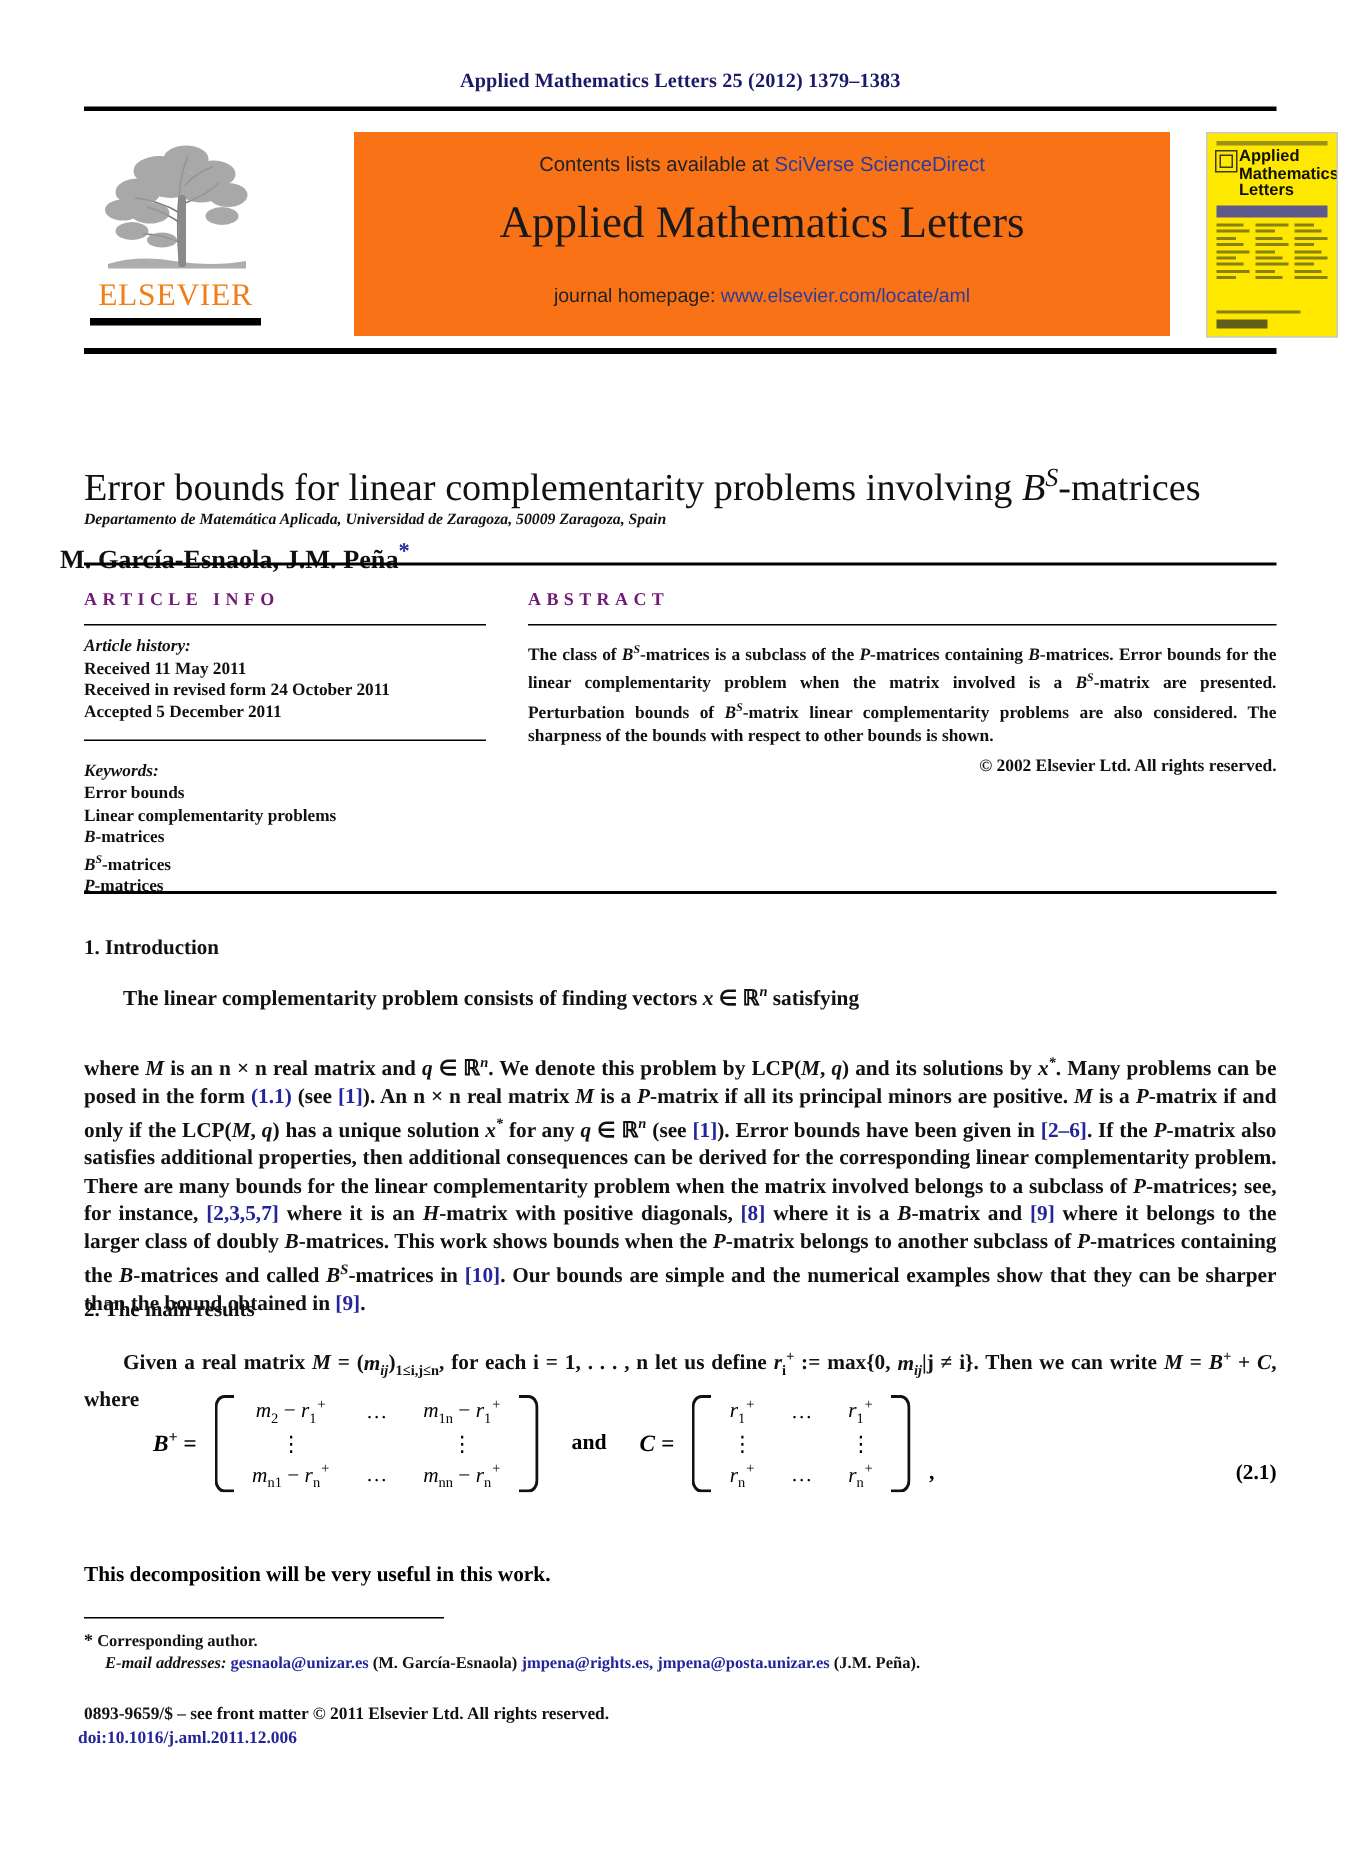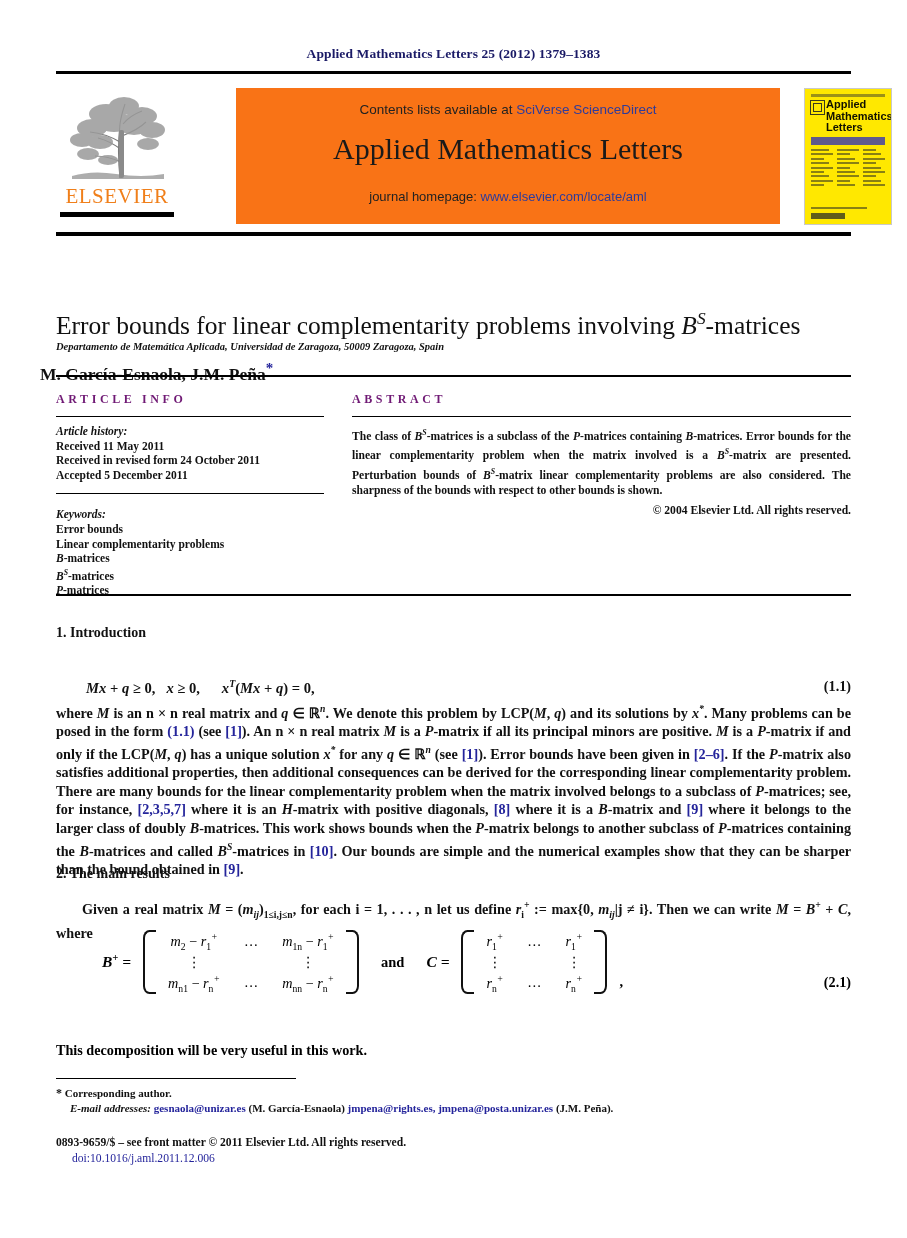--- a/index.html
+++ b/index.html
@@ -429,25 +429,25 @@
     left: 56px;
     top: 1136px;
     width: 795px;
     font-family: "Liberation Serif", serif;
     font-weight: bold;
     font-size: 11.6px;
     color: #111111;
   }
   .doi {
     position: absolute;
-    left: 72px;
+    left: 52px;
     top: 1152px;
     width: 795px;
     font-family: "Liberation Serif", serif;
-    font-weight: normal;
+    font-weight: bold;
     font-size: 11.6px;
   }
   .doi a { color: #24249b; text-decoration: none; }
 </style>
 </head>
 <body>
 
 <div class="page">
 
   <div class="running-head">Applied Mathematics Letters 25 (2012) 1379–1383</div>
@@ -573,36 +573,35 @@
       <div><span class="mi">P</span>-matrices</div>
     </div>
   </div>
 
   <div class="col-abs">
     <div class="sec-label">ABSTRACT</div>
     <div class="rule-thin"></div>
     <div class="abs-body">
       The class of <span class="mi">B</span><sup class="sm">S</sup>-matrices is a subclass of the <span class="mi">P</span>-matrices containing <span class="mi">B</span>-matrices. Error bounds for the linear complementarity problem when the matrix involved is a <span class="mi">B</span><sup class="sm">S</sup>-matrix are presented. Perturbation bounds of <span class="mi">B</span><sup class="sm">S</sup>-matrix linear complementarity problems are also considered. The sharpness of the bounds with respect to other bounds is shown.
     </div>
-    <div class="abs-copy">© 2004 Elsevier Ltd. All rights reserved.</div>
+    <div class="abs-copy">© 2002 Elsevier Ltd. All rights reserved.</div>
   </div>
 
   <div class="info-rule-bottom"></div>
 
   <div class="body-sec" style="top:625px;">
     <div class="h2">1. Introduction</div>
   </div>
 
-
-  <div class="body-sec eq-row" style="top:678px;">
-    <span style="display:inline-block;padding-left:30px;">
-      <span class="mi">Mx</span> + <span class="mi">q</span> ≥ 0,&nbsp;&nbsp; <span class="mi">x</span> ≥ 0,&nbsp;&nbsp;&nbsp;&nbsp;&nbsp; <span class="mi">x</span><sup class="sm">T</sup>(<span class="mi">Mx</span> + <span class="mi">q</span>) = 0,
-    </span>
-    <span class="eq-num">(1.1)</span>
-  </div>
+  <div class="body-sec" style="top:653px;">
+    <p class="para indent">
+      The linear complementarity problem consists of finding vectors <span class="mi">x</span> ∈ ℝ<sup class="sm">n</sup> satisfying
+    </p>
+  </div>
+
 
   <div class="body-sec" style="top:700px;">
     <p class="para">
       where <span class="mi">M</span> is an n × n real matrix and <span class="mi">q</span> ∈ ℝ<sup class="sm">n</sup>. We denote this problem by LCP(<span class="mi">M</span>, <span class="mi">q</span>) and its solutions by <span class="mi">x</span><sup class="sm">*</sup>. Many problems can be posed in the form <a href="#" class="ref">(1.1)</a> (see <a href="#" class="ref">[1]</a>). An n × n real matrix <span class="mi">M</span> is a <span class="mi">P</span>-matrix if all its principal minors are positive. <span class="mi">M</span> is a <span class="mi">P</span>-matrix if and only if the LCP(<span class="mi">M</span>, <span class="mi">q</span>) has a unique solution <span class="mi">x</span><sup class="sm">*</sup> for any <span class="mi">q</span> ∈ ℝ<sup class="sm">n</sup> (see <a href="#" class="ref">[1]</a>). Error bounds have been given in <a href="#" class="ref">[2–6]</a>. If the <span class="mi">P</span>-matrix also satisfies additional properties, then additional consequences can be derived for the corresponding linear complementarity problem. There are many bounds for the linear complementarity problem when the matrix involved belongs to a subclass of <span class="mi">P</span>-matrices; see, for instance, <a href="#" class="ref">[2,3,5,7]</a> where it is an <span class="mi">H</span>-matrix with positive diagonals, <a href="#" class="ref">[8]</a> where it is a <span class="mi">B</span>-matrix and <a href="#" class="ref">[9]</a> where it belongs to the larger class of doubly <span class="mi">B</span>-matrices. This work shows bounds when the <span class="mi">P</span>-matrix belongs to another subclass of <span class="mi">P</span>-matrices containing the <span class="mi">B</span>-matrices and called <span class="mi">B</span><sup class="sm">S</sup>-matrices in <a href="#" class="ref">[10]</a>. Our bounds are simple and the numerical examples show that they can be sharper than the bound obtained in <a href="#" class="ref">[9]</a>.
     </p>
   </div>
 
   <div class="body-sec" style="top:866px;">
     <div class="h2">2. The main results</div>
   </div>

